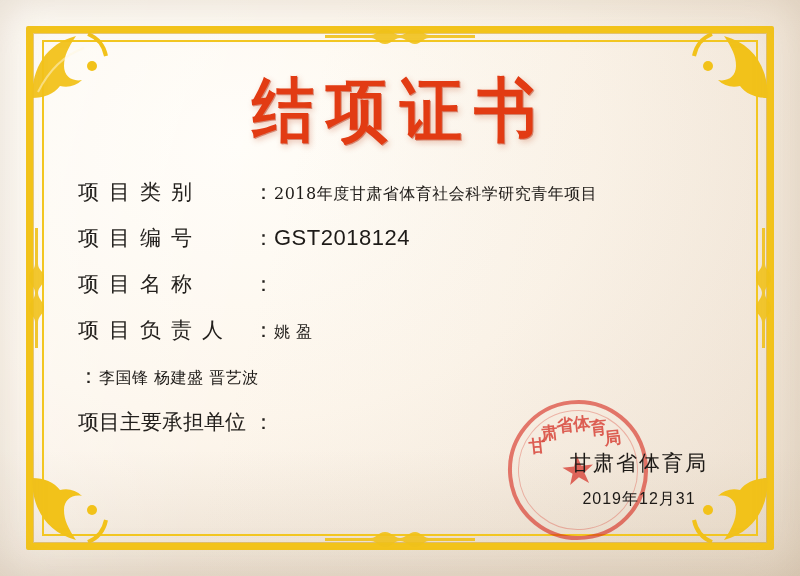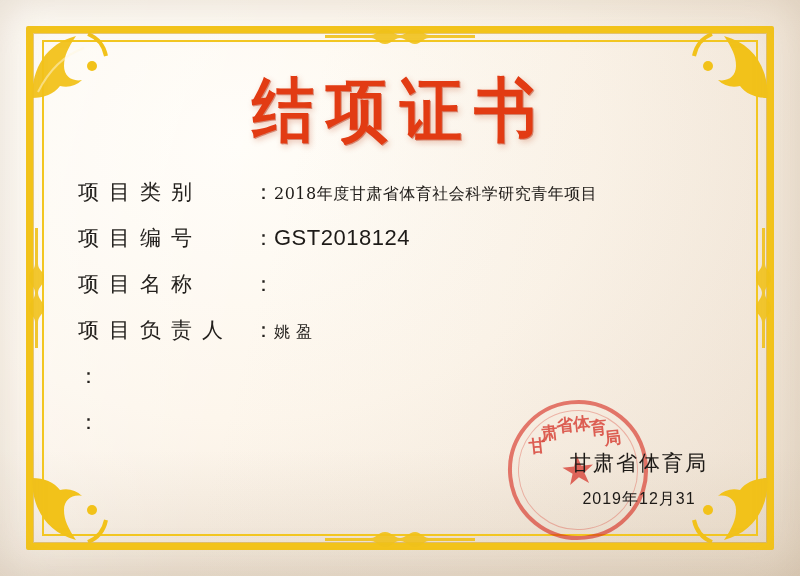--- a/index.html
+++ b/index.html
@@ -281,23 +281,25 @@
     </div>
 
     <div class="row">
       <div class="label"><span class="sp">项目负责</span>人</div>
       <div class="colon">：</div>
       <div class="value">姚 盈</div>
     </div>
 
     <div class="row">
       <div class="colon">：</div>
-    </div>
-
-    <div class="row">
+      <div class="value">李国锋  杨建盛  晋艺波</div>
+    </div>
+
+    <div class="row">
+      <div class="label">项目主要承担单位</div>
       <div class="colon">：</div>
     </div>
 
   </div>
 
   <div class="seal">
     <div class="seal-text">
       <span style="transform: rotate(-52deg) translateY(-48px) rotate(52deg);">甘</span>
       <span style="transform: rotate(-31deg) translateY(-48px) rotate(31deg);">肃</span>
       <span style="transform: rotate(-10deg) translateY(-48px) rotate(10deg);">省</span>

